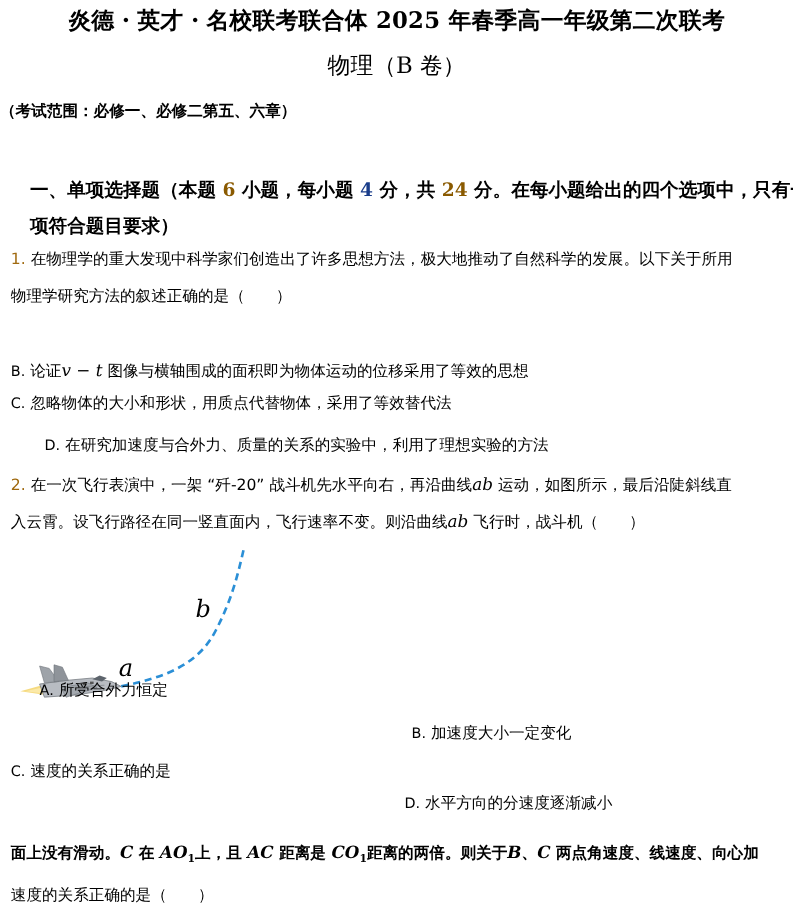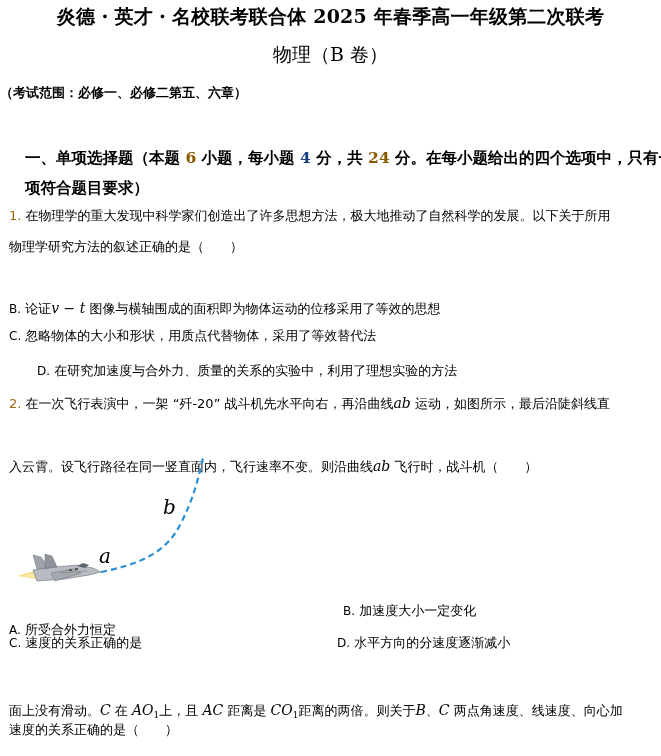--- a/index.html
+++ b/index.html
@@ -138,21 +138,21 @@
   <div class="q-line" style="top:327px;">
     <span class="opt-label">C.</span><span> 忽略物体的大小和形状，用质点代替物体，采用了等效替代法</span>
   </div>
   <div class="q-line" style="top:362px;margin-left:28px;">
     <span class="opt-label">D.</span><span> 在研究加速度与合外力、质量的关系的实验中，利用了理想实验的方法</span>
   </div>
 
   <div class="q-line" style="top:395px;">
     <span class="qnum">2.</span><span> 在一次飞行表演中，一架 “歼-20” 战斗机先水平向右，再沿曲线</span><span class="math">ab</span><span> 运动，如图所示，最后沿陡斜线直</span>
   </div>
-  <div class="q-line" style="top:426px;margin-top:32px;">
+  <div class="q-line" style="top:426px;">
     <span>入云霄。设飞行路径在同一竖直面内，飞行速率不变。则沿曲线</span><span class="math">ab</span><span> 飞行时，战斗机（　　）</span>
   </div>
 
   <div class="figure">
     <svg width="200" height="140" viewBox="0 0 200 140">
 
       <path d="M 86 117 C 120 110, 150 100, 165 70 C 178 45, 183 25, 188 3" fill="none" stroke="#2b8fd6" stroke-width="2.2" stroke-dasharray="6,4"></path>
 
       <g>
 
@@ -170,31 +170,31 @@
 
         <line x1="44" y1="118" x2="72" y2="116" stroke="#7a7f85" stroke-width="0.6"></line>
         <rect x="54" y="114" width="3" height="2" fill="#555"></rect>
         <rect x="60" y="113" width="3" height="2" fill="#555"></rect>
       </g>
     </svg>
     <span class="fig-label" style="left:84px; top:89px;">a</span>
     <span class="fig-label" style="left:148px; top:40px;">b</span>
   </div>
 
-  <div class="q-line" style="top:621px;">
+  <div class="q-line" style="top:566px;margin-left:24px;">
     <span class="opt-label">A.</span><span> 所受合外力恒定</span>
   </div>
   <div class="q-line" style="top:602px; left:343px;">
     <span class="opt-label">B.</span><span> 加速度大小一定变化</span>
   </div>
   <div class="q-line" style="top:634px;">
     <span class="opt-label">C.</span><span> 速度的关系正确的是</span>
   </div>
-  <div class="q-line" style="top:634px; left:337px;">
+  <div class="q-line" style="top:660px; left:337px;">
     <span class="opt-label">D.</span><span> 水平方向的分速度逐渐减小</span>
   </div>
 
-  <div class="q-line" style="top:702px;">
+  <div class="q-line" style="top:702px;font-weight:bold;">
     <span>面上没有滑动。</span><span class="math">C</span><span> 在 </span><span class="math">AO</span><span class="sub math-up">1</span><span>上，且 </span><span class="math">AC</span><span> 距离是 </span><span class="math">CO</span><span class="sub math-up">1</span><span>距离的两倍。则关于</span><span class="math">B</span><span>、</span><span class="math">C</span><span> 两点角速度、线速度、向心加</span>
   </div>
-  <div class="q-line" style="top:721px;">速度的关系正确的是（　　）</div>
+  <div class="q-line" style="top:737px;">速度的关系正确的是（　　）</div>
 
 </div>
 
 </body></html>

